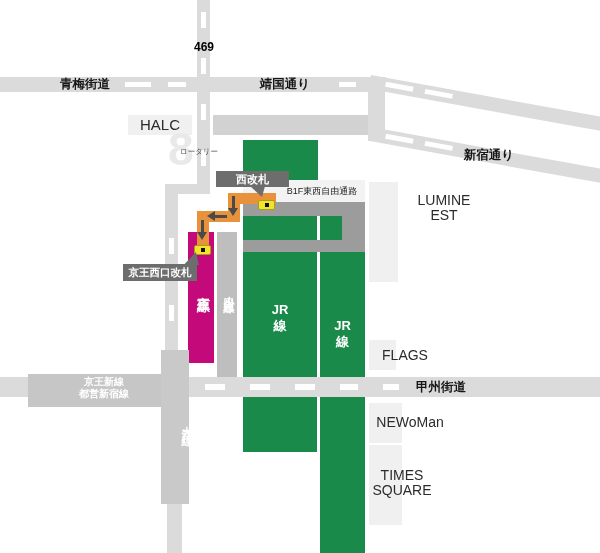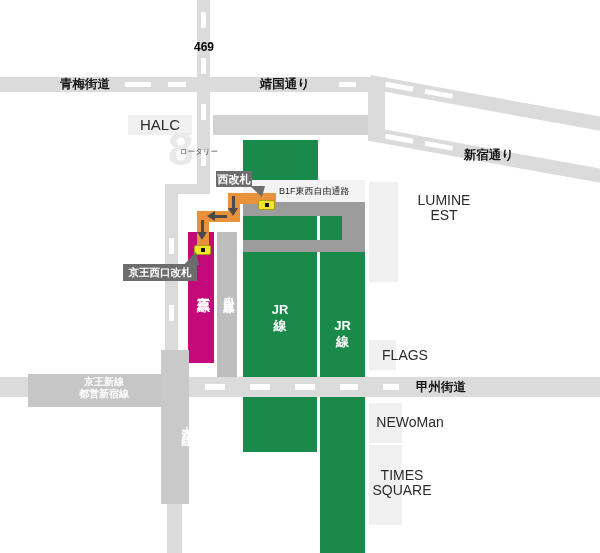--- a/index.html
+++ b/index.html
@@ -67,21 +67,21 @@
   <div class="road" style="left:165px;top:184px;width:13px;height:194px;"></div>
   <div class="dash" style="left:169px;top:238px;width:5px;height:16px;"></div>
   <div class="dash" style="left:169px;top:305px;width:5px;height:16px;"></div>
   <div class="road" style="left:167px;top:503px;width:15px;height:50px;"></div>
 
   <div class="bar-light" style="left:213px;top:115px;width:155px;height:20px;"></div>
 
   <div class="green" style="left:243px;top:140px;width:75px;height:40px;"></div>
 
   <div style="left:243px;top:180px;width:122px;height:22px;background:#f3f3f3;"></div>
-  <div style="left:279px;top:180px;width:86px;height:22px;line-height:22px;font-size:9px;color:#222;white-space:nowrap;">B1F東西自由通路</div>
+  <div style="left:279px;top:180px;width:86px;height:22px;line-height:22px;font-size:9px;color:#222;text-align:center;white-space:nowrap;">B1F東西自由通路</div>
 
   <div class="corridor" style="left:243px;top:202px;width:122px;height:14px;"></div>
   <div class="green" style="left:243px;top:216px;width:74px;height:24px;"></div>
   <div class="green" style="left:320px;top:216px;width:22px;height:24px;"></div>
   <div class="corridor" style="left:342px;top:216px;width:23px;height:24px;"></div>
   <div class="corridor" style="left:243px;top:240px;width:122px;height:12px;"></div>
 
   <div class="green" style="left:243px;top:252px;width:74px;height:200px;"></div>
   <div class="green" style="left:320px;top:252px;width:45px;height:301px;"></div>
 
@@ -144,21 +144,21 @@
   <div class="gate" style="left:258px;top:200px;">
       <i></i>
       <i></i>
     </div>
   <div class="gate" style="left:194px;top:245px;">
       <i></i>
       <i></i>
     </div>
 
   <div class="tail" style="left:250px;top:186px;width:15px;height:11px;clip-path:polygon(0 0,100% 0,80% 100%);"></div>
-  <div class="callout" style="left:216px;top:171px;width:36px;height:16px;line-height:16px;font-size:11px;">西改札</div>
+  <div class="callout" style="left:216px;top:171px;width:73px;height:16px;line-height:16px;font-size:11px;">西改札</div>
 
   <div class="tail" style="left:182px;top:252px;width:17px;height:13px;clip-path:polygon(10% 100%,100% 100%,82% 0);"></div>
   <div class="callout" style="left:123px;top:264px;width:74px;height:17px;line-height:17px;font-size:10.5px;">京王西口改札</div>
 
   <div class="rlabel" style="left:186px;top:40px;width:36px;font-size:12px;color:#000;">469</div>
   <div class="rlabel" style="left:35px;top:77px;width:100px;height:15px;line-height:15px;">青梅街道</div>
   <div class="rlabel" style="left:235px;top:77px;width:100px;height:15px;line-height:15px;">靖国通り</div>
   <div class="rlabel" style="left:391px;top:377px;width:100px;height:20px;line-height:20px;">甲州街道</div>
   <div class="rlabel" style="left:439px;top:147px;width:100px;">新宿通り</div>
 

